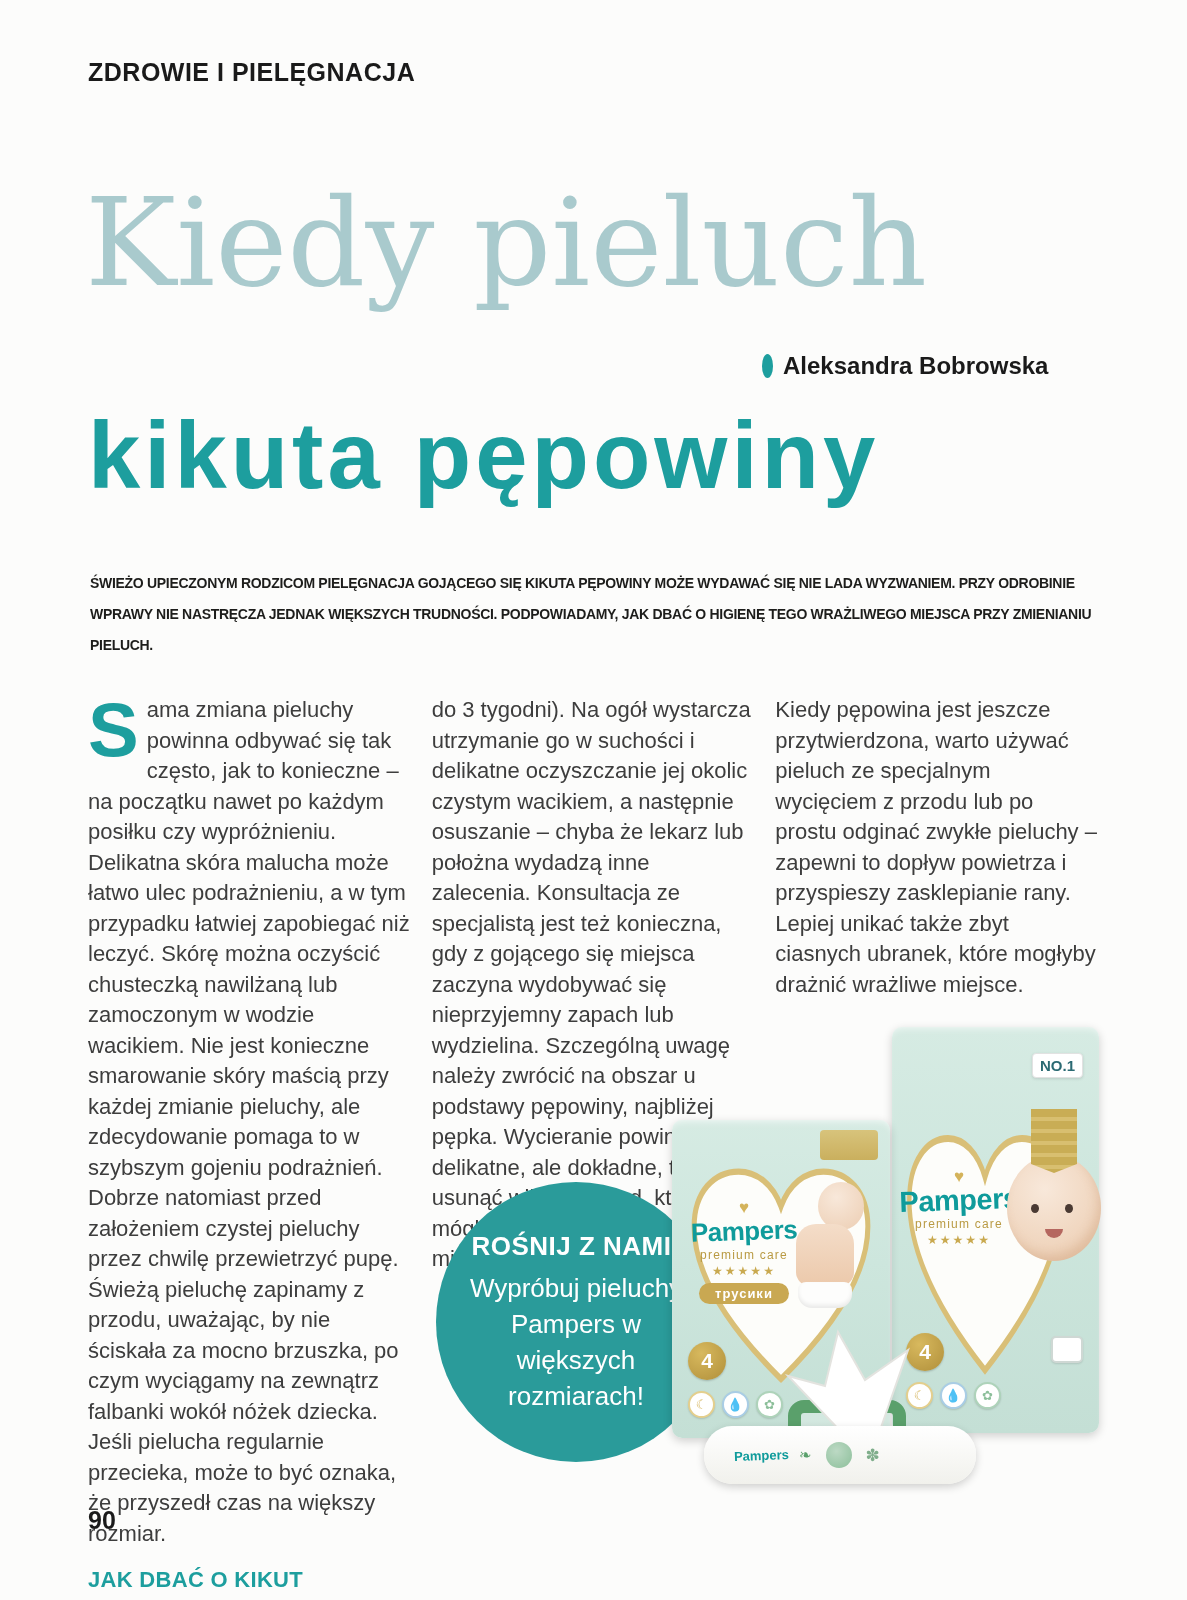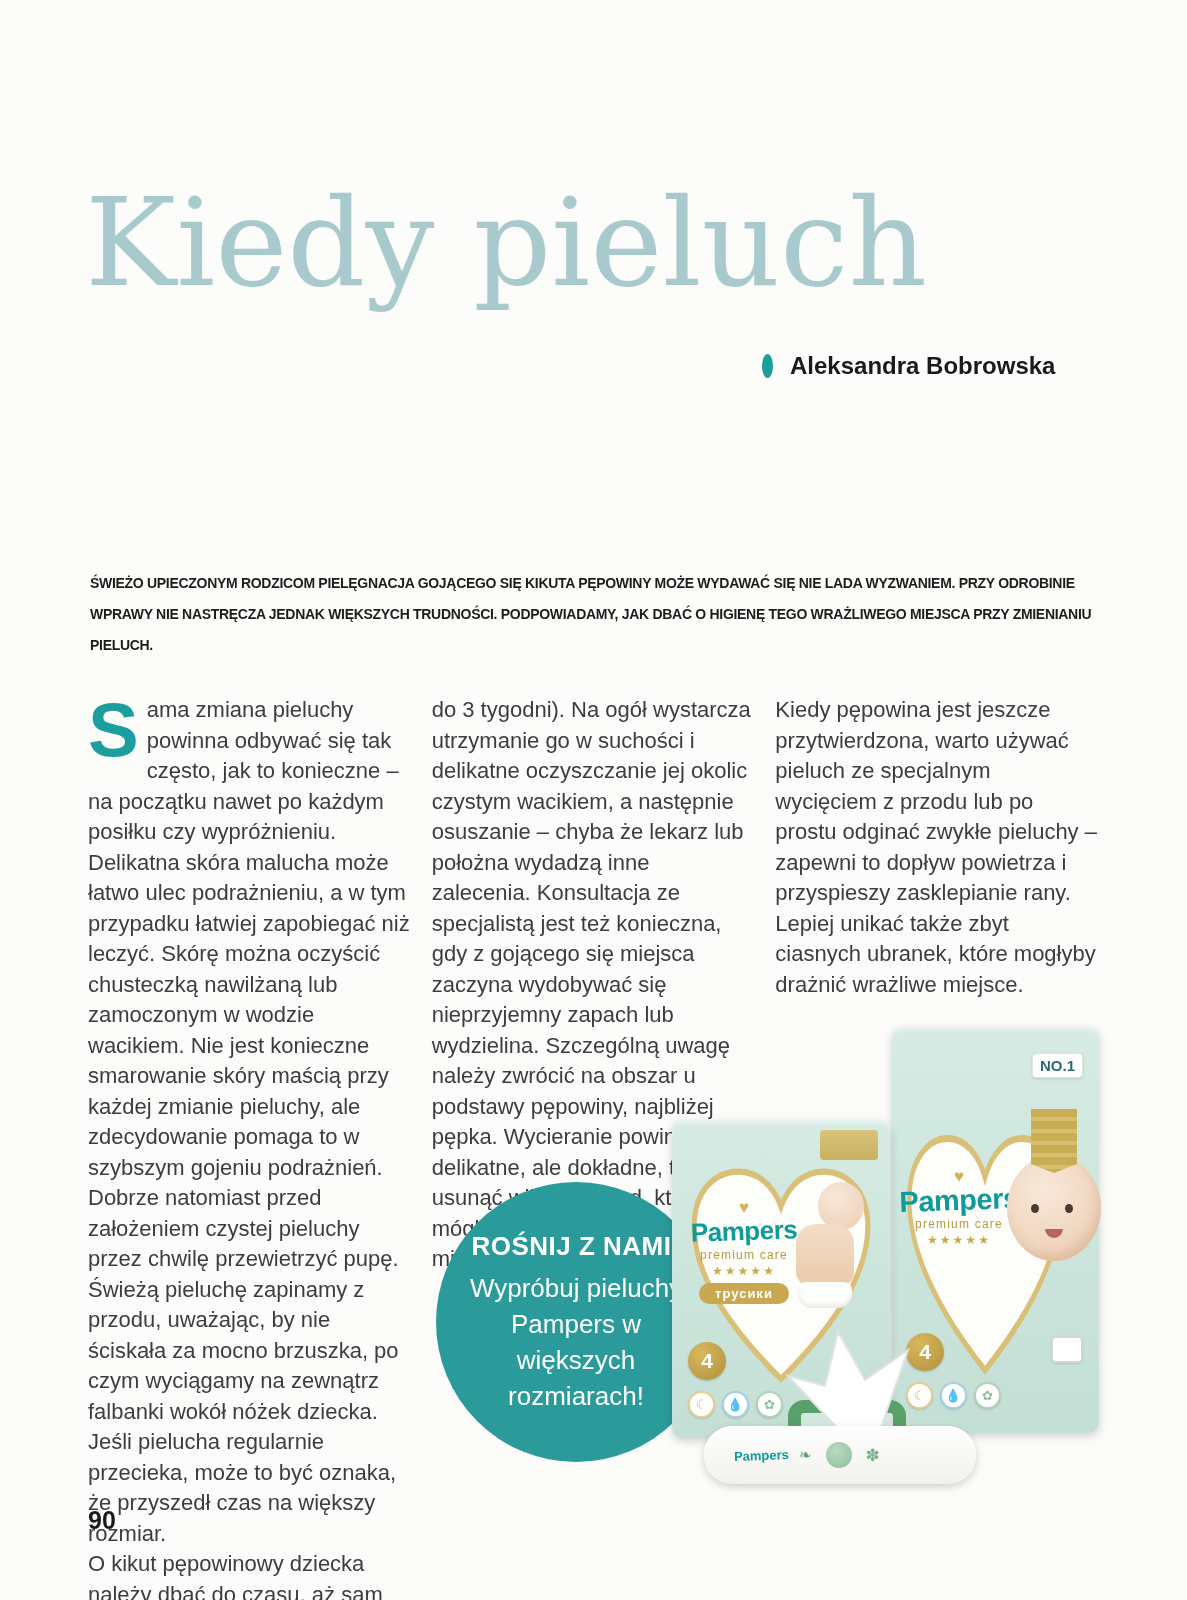--- a/index.html
+++ b/index.html
@@ -27,21 +27,21 @@
     font-family:"DejaVu Serif","Liberation Serif",serif;
     font-size:122px;line-height:1;font-weight:normal;color:var(--title-light);
     white-space:nowrap;
   }
   .title-teal{
     position:absolute;color:var(--brand-teal);font-weight:bold;white-space:nowrap;
   }
   .title-line2{left:112px;top:322px;font-size:74px;letter-spacing:1px;}
   .title-line3{left:88px;top:402px;font-size:94px;letter-spacing:4px;}
   .byline{
-    position:absolute;left:762px;top:352px;display:flex;align-items:center;gap:17px;
+    position:absolute;left:762px;top:352px;display:flex;align-items:center;gap:10px;
     font-size:24px;font-weight:bold;color:var(--ink);
   }
   .byline-dot{width:11px;height:24px;border-radius:50%;background:var(--brand-teal);display:inline-block;}
   .intro{
     position:absolute;left:90px;top:568px;width:1016px;
     font-size:14px;font-weight:bold;line-height:31px;letter-spacing:-.3px;
     text-transform:uppercase;color:#1d1d1b;
   }
   .columns{
     position:absolute;left:88px;top:695px;width:1010px;
@@ -164,33 +164,36 @@
     width:26px;height:26px;border-radius:50%;margin-left:14px;
     background:radial-gradient(circle at 40% 35%,#bcd9c4,#8cbf9a);
   }
   .wipes-flake{color:#7fae8b;font-size:17px;margin-left:14px;}
 </style>
 </head>
 <body>
 
 <div class="page">
 
+  <div class="kicker">ZDROWIE I PIELĘGNACJA</div>
 
   <h1 class="title-light">Kiedy pieluch</h1>
+  <h2 class="title-teal title-line3">kikuta pępowiny</h2>
 
   <div class="byline">
     <span class="byline-dot"></span>
     <span>Aleksandra Bobrowska</span>
   </div>
 
   <p class="intro">Świeżo upieczonym rodzicom pielęgnacja gojącego się kikuta pępowiny może wydawać się nie lada wyzwaniem. Przy odrobinie wprawy nie nastręcza jednak większych trudności. Podpowiadamy, jak dbać o higienę tego wrażliwego miejsca przy zmienianiu pieluch.</p>
 
   <div class="columns">
     <div class="col">
       <p><span class="dropcap">S</span><span>ama zmiana pieluchy powinna odbywać się tak często, jak to konieczne – na początku nawet po każdym posiłku czy wypróżnieniu. Delikatna skóra malucha może łatwo ulec podrażnieniu, a w tym przypadku łatwiej zapobiegać niż leczyć. Skórę można oczyścić chusteczką nawilżaną lub zamoczonym w wodzie wacikiem. Nie jest konieczne smarowanie skóry maścią przy każdej zmianie pieluchy, ale zdecydowanie pomaga to w szybszym gojeniu podrażnień. Dobrze natomiast przed założeniem czystej pieluchy przez chwilę przewietrzyć pupę. Świeżą pieluchę zapinamy z przodu, uważając, by nie ściskała za mocno brzuszka, po czym wyciągamy na zewnątrz falbanki wokół nóżek dziecka. Jeśli pielucha regularnie przecieka, może to być oznaka, że przyszedł czas na większy rozmiar.</span></p>
+      <h3 class="subhead">JAK DBAĆ O KIKUT</h3>
       <p>O kikut pępowinowy dziecka należy dbać do czasu, aż sam odpadnie (zwykle trwa to od 10 dni</p>
     </div>
     <div class="col">
       <p>do 3 tygodni). Na ogół wystarcza utrzymanie go w suchości i delikatne oczyszczanie jej okolic czystym wacikiem, a następnie osuszanie – chyba że lekarz lub położna wydadzą inne zalecenia. Konsultacja ze specjalistą jest też konieczna, gdy z gojącego się miejsca zaczyna wydobywać się nieprzyjemny zapach lub wydzielina. Szczególną uwagę należy zwrócić na obszar u podstawy pępowiny, najbliżej pępka. Wycieranie powinno być delikatne, ale dokładne, tak aby usunąć wilgotny osad, który mógł się zgromadzić w tym miejscu.</p>
     </div>
     <div class="col">
       <p>Kiedy pępowina jest jeszcze przytwierdzona, warto używać pieluch ze specjalnym wycięciem z przodu lub po prostu odginać zwykłe pieluchy – zapewni to dopływ powietrza i przyspieszy zasklepianie rany. Lepiej unikać także zbyt ciasnych ubranek, które mogłyby drażnić wrażliwe miejsce.</p>
     </div>
   </div>
 

